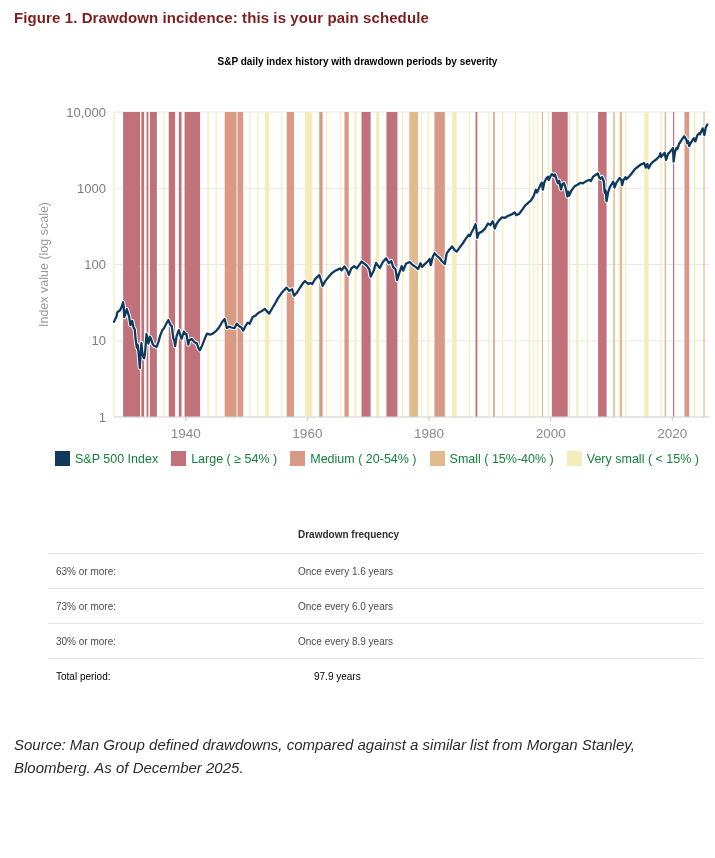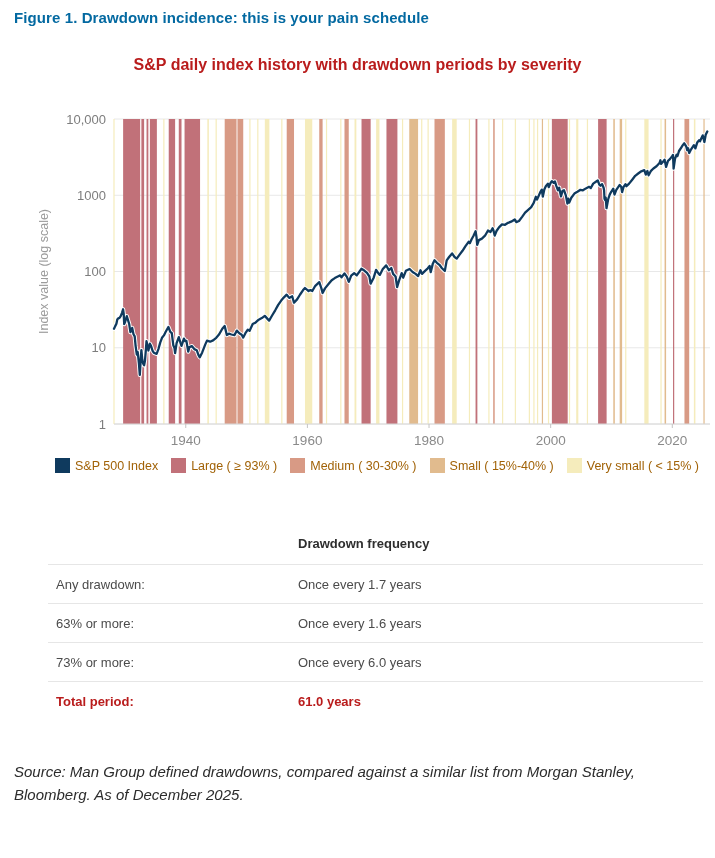--- a/index.html
+++ b/index.html
@@ -1,27 +1,27 @@
 <!DOCTYPE html>
 <html><head>
 <meta charset="utf-8">
 <style>
   html,body{margin:0;padding:0;}
   body{width:715px;height:858px;background:#ffffff;font-family:"Liberation Sans",sans-serif;color:#333;overflow:hidden;}
-  .figure-title{margin:9px 0 0 14px;font-size:15px;font-weight:bold;color:#0369a1;letter-spacing:.1px;}
-  .chart-title{margin-top:30px;text-align:center;font-size:16px;font-weight:bold;color:#b91c1c;}
+  .figure-title{margin:9px 0 0 14px;font-size:15px;font-weight:bold;color:#7f1d1d;letter-spacing:.1px;}
+  .chart-title{margin-top:30px;text-align:center;font-size:10px;font-weight:bold;color:#000000;}
   #chart-svg{display:block;margin-top:27px;}
   svg text{font-family:"Liberation Sans",sans-serif;}
-  .legend{display:flex;margin:2px 0 0 55px;gap:13px;align-items:center;font-size:12.5px;color:#a16207;white-space:nowrap;}
+  .legend{display:flex;margin:2px 0 0 55px;gap:13px;align-items:center;font-size:12.5px;color:#15803d;white-space:nowrap;}
   .legend-item{display:flex;align-items:center;}
   .legend .swatch{width:15px;height:15px;display:inline-block;margin-right:5px;flex:none;}
-  .freq-table{margin:63px 0 0 48px;width:655px;font-size:13px;color:#4b4b4b;}
+  .freq-table{margin:63px 0 0 48px;width:655px;font-size:10px;color:#4b4b4b;}
   .t-header{display:flex;padding:0 0 13px 0;font-weight:bold;color:#2e2e2e;}
   .t-row{display:flex;border-top:1px solid #e6e6e6;padding:12px 0 11px 0;}
-  .t-row.bold{font-weight:bold;color:#b91c1c;}
+  .t-row.bold{font-weight:normal;color:#000000;gap:16px;}
   .c1{width:242px;padding-left:8px;flex:none;}
   .c2{flex:1;}
   .source{margin:40px 14px 18px 14px;max-width:672px;font-style:italic;font-size:15px;line-height:1.55;color:#2c2c2c;}
 </style>
 </head>
 <body>
 
 <div class="figure-title">Figure 1. Drawdown incidence: this is your pain schedule</div>
 
 <div class="chart-title">S&amp;P daily index history with drawdown periods by severity</div>
@@ -112,54 +112,54 @@
     <polyline points="114.0,227.8 115.2,225.1 116.4,222.8 117.3,218.5 118.3,217.3 119.5,216.9 120.7,215.2 121.9,212.1 123.1,208.3 123.7,212.7 124.2,223.1 124.9,221.6 125.9,218.0 126.8,215.2 128.0,219.2 129.2,223.0 130.4,231.2 131.6,228.8 132.2,226.9 133.5,233.3 134.7,235.4 135.6,244.8 136.8,253.7 137.7,251.0 138.9,262.1 139.8,273.9 140.8,257.6 141.4,249.2 142.3,259.0 143.2,262.6 144.1,264.2 145.0,259.5 145.9,248.4 146.5,240.2 147.8,245.8 148.4,249.5 149.9,242.7 151.1,245.1 152.6,249.9 153.8,251.7 156.6,252.9 158.4,248.1 160.2,241.6 162.0,236.8 163.9,234.4 165.7,230.8 168.4,226.0 170.3,230.8 171.8,232.2 173.3,244.2 174.5,247.1 175.1,252.1 176.6,242.1 178.8,236.1 180.3,241.3 181.5,244.8 183.9,237.6 185.2,240.2 186.4,239.9 188.2,250.6 189.4,246.1 191.8,245.1 194.3,248.1 196.7,249.2 198.5,254.1 199.8,256.3 202.2,251.4 205.2,243.6 207.0,239.6 210.1,240.7 213.1,239.4 216.2,236.8 219.2,233.3 222.3,227.8 224.7,225.0 226.8,234.0 228.9,232.7 231.4,233.5 234.4,234.2 236.8,229.6 239.3,232.2 241.7,233.8 243.2,236.6 245.4,232.2 247.8,228.6 249.6,229.8 252.7,223.1 255.7,221.4 258.7,218.7 261.8,217.1 264.8,214.9 269.1,219.6 272.1,214.5 275.2,209.3 278.2,203.9 281.2,199.6 283.7,196.6 286.7,193.7 289.2,196.9 292.2,195.2 294.0,201.7 297.1,198.4 300.1,193.5 303.1,189.1 305.0,187.0 308.6,190.1 310.4,189.1 312.3,190.0 315.3,184.8 319.3,181.1 321.4,187.4 322.6,192.0 325.0,187.4 328.7,182.8 331.7,179.2 334.8,177.1 337.8,175.5 340.2,174.4 341.5,176.3 344.5,172.5 346.9,175.9 348.8,180.8 351.2,174.7 354.2,172.2 356.7,174.4 361.5,167.8 364.6,169.8 367.0,171.9 369.4,175.5 370.6,182.6 373.7,176.7 376.1,168.9 378.6,172.7 379.8,173.9 382.8,168.0 386.2,164.4 388.9,169.2 391.3,167.0 393.1,172.9 395.6,175.5 397.1,186.2 399.2,179.2 401.7,172.1 403.2,176.7 405.9,169.8 409.6,168.0 412.6,171.0 415.6,172.9 418.1,175.1 420.5,169.2 422.0,172.9 424.8,170.2 427.8,167.3 429.6,165.0 430.7,171.1 432.7,163.1 434.5,159.2 436.9,161.8 439.4,163.8 441.8,167.0 444.8,170.0 446.7,159.4 449.1,156.0 452.1,152.4 454.6,156.0 456.7,157.6 459.4,153.9 462.5,149.8 465.5,145.2 468.6,140.8 469.8,142.2 471.6,138.2 473.4,135.0 475.6,130.3 476.5,136.1 477.2,143.8 478.9,139.1 481.9,137.6 485.0,134.7 488.0,129.5 490.5,131.0 492.6,127.3 493.5,129.5 494.7,134.6 496.5,130.0 499.0,126.3 502.0,123.4 505.0,123.8 508.1,121.8 511.1,120.7 514.8,118.4 516.3,121.1 519.0,120.0 522.1,115.9 525.1,111.7 528.2,108.8 531.2,106.1 533.6,102.1 535.8,95.8 537.0,98.6 538.5,95.3 540.3,91.1 541.8,88.6 542.8,95.7 544.3,88.5 545.8,85.3 547.9,82.7 548.8,86.1 550.7,81.8 551.9,80.2 553.7,81.9 554.9,80.4 556.4,85.1 558.0,89.3 559.2,86.7 561.0,95.4 562.5,89.9 564.0,89.2 565.9,94.6 567.4,102.6 568.3,97.7 569.2,101.6 571.3,96.7 574.4,92.6 577.4,90.8 580.5,88.8 582.9,89.3 585.9,87.4 589.0,85.8 590.8,87.0 593.2,82.6 596.6,80.2 597.8,79.4 599.3,83.6 600.5,84.8 602.1,83.1 603.6,86.7 604.1,89.2 604.5,97.7 605.1,98.9 605.7,96.7 606.5,107.2 608.1,98.5 609.7,93.6 611.2,90.8 613.3,87.7 614.5,93.5 616.3,88.8 618.2,86.1 619.7,84.0 621.2,85.8 622.1,91.1 623.6,85.8 625.5,83.1 626.4,85.3 629.1,82.6 632.2,78.7 635.2,74.8 638.2,72.5 641.3,70.3 644.3,69.2 645.8,73.6 647.4,70.0 648.6,74.3 651.0,69.8 653.4,67.5 656.5,65.3 659.5,62.0 660.4,59.3 661.0,62.9 663.2,60.4 664.6,58.7 666.1,65.9 668.0,59.8 669.9,58.1 672.0,55.4 673.0,53.9 673.6,67.6 675.0,57.9 676.6,53.7 677.5,55.0 679.0,50.0 681.4,46.3 682.6,44.4 684.3,42.3 686.3,45.6 687.2,49.2 688.1,47.2 689.2,52.0 691.1,48.3 693.9,44.1 695.4,47.4 697.2,41.6 699.1,39.3 700.0,40.3 701.5,36.9 702.7,34.4 703.6,37.8 704.4,41.1 705.7,33.8 707.3,30.5" fill="none" stroke="#0f3a5e" stroke-width="2.3" stroke-linejoin="round" stroke-linecap="round"></polyline>
   </svg>
 
 <div class="legend" id="legend">
     <div class="legend-item">
       <span class="swatch" style="background: rgb(15, 58, 94);"></span>
       <span>S&amp;P 500 Index</span>
     </div>
     <div class="legend-item">
       <span class="swatch" style="background: rgb(193, 113, 121);"></span>
-      <span>Large ( ≥ 93% )</span>
+      <span>Large ( ≥ 54% )</span>
     </div>
     <div class="legend-item">
       <span class="swatch" style="background: rgb(216, 154, 133);"></span>
-      <span>Medium ( 30-30% )</span>
+      <span>Medium ( 20-54% )</span>
     </div>
     <div class="legend-item">
       <span class="swatch" style="background: rgb(225, 187, 142);"></span>
       <span>Small ( 15%-40% )</span>
     </div>
     <div class="legend-item">
       <span class="swatch" style="background: rgb(245, 236, 188);"></span>
       <span>Very small ( &lt; 15% )</span>
     </div>
   </div>
 
 <div class="freq-table">
   <div class="t-header">
     <div class="c1"></div>
     <div class="c2">Drawdown frequency</div>
   </div>
   <div id="freq-table-body">
       <div class="t-row">
-        <div class="c1">Any drawdown:</div>
-        <div class="c2">Once every 1.7 years</div>
-      </div>
-      <div class="t-row">
         <div class="c1">63% or more:</div>
         <div class="c2">Once every 1.6 years</div>
       </div>
       <div class="t-row">
         <div class="c1">73% or more:</div>
         <div class="c2">Once every 6.0 years</div>
       </div>
+      <div class="t-row">
+        <div class="c1">30% or more:</div>
+        <div class="c2">Once every 8.9 years</div>
+      </div>
       <div class="t-row bold">
         <div class="c1">Total period:</div>
-        <div class="c2">61.0 years</div>
+        <div class="c2">97.9 years</div>
       </div>
     </div>
 </div>
 
 <div class="source">Source: Man Group defined drawdowns, compared against a similar list from Morgan Stanley, Bloomberg. As of December 2025.</div>
 
 </body></html>

